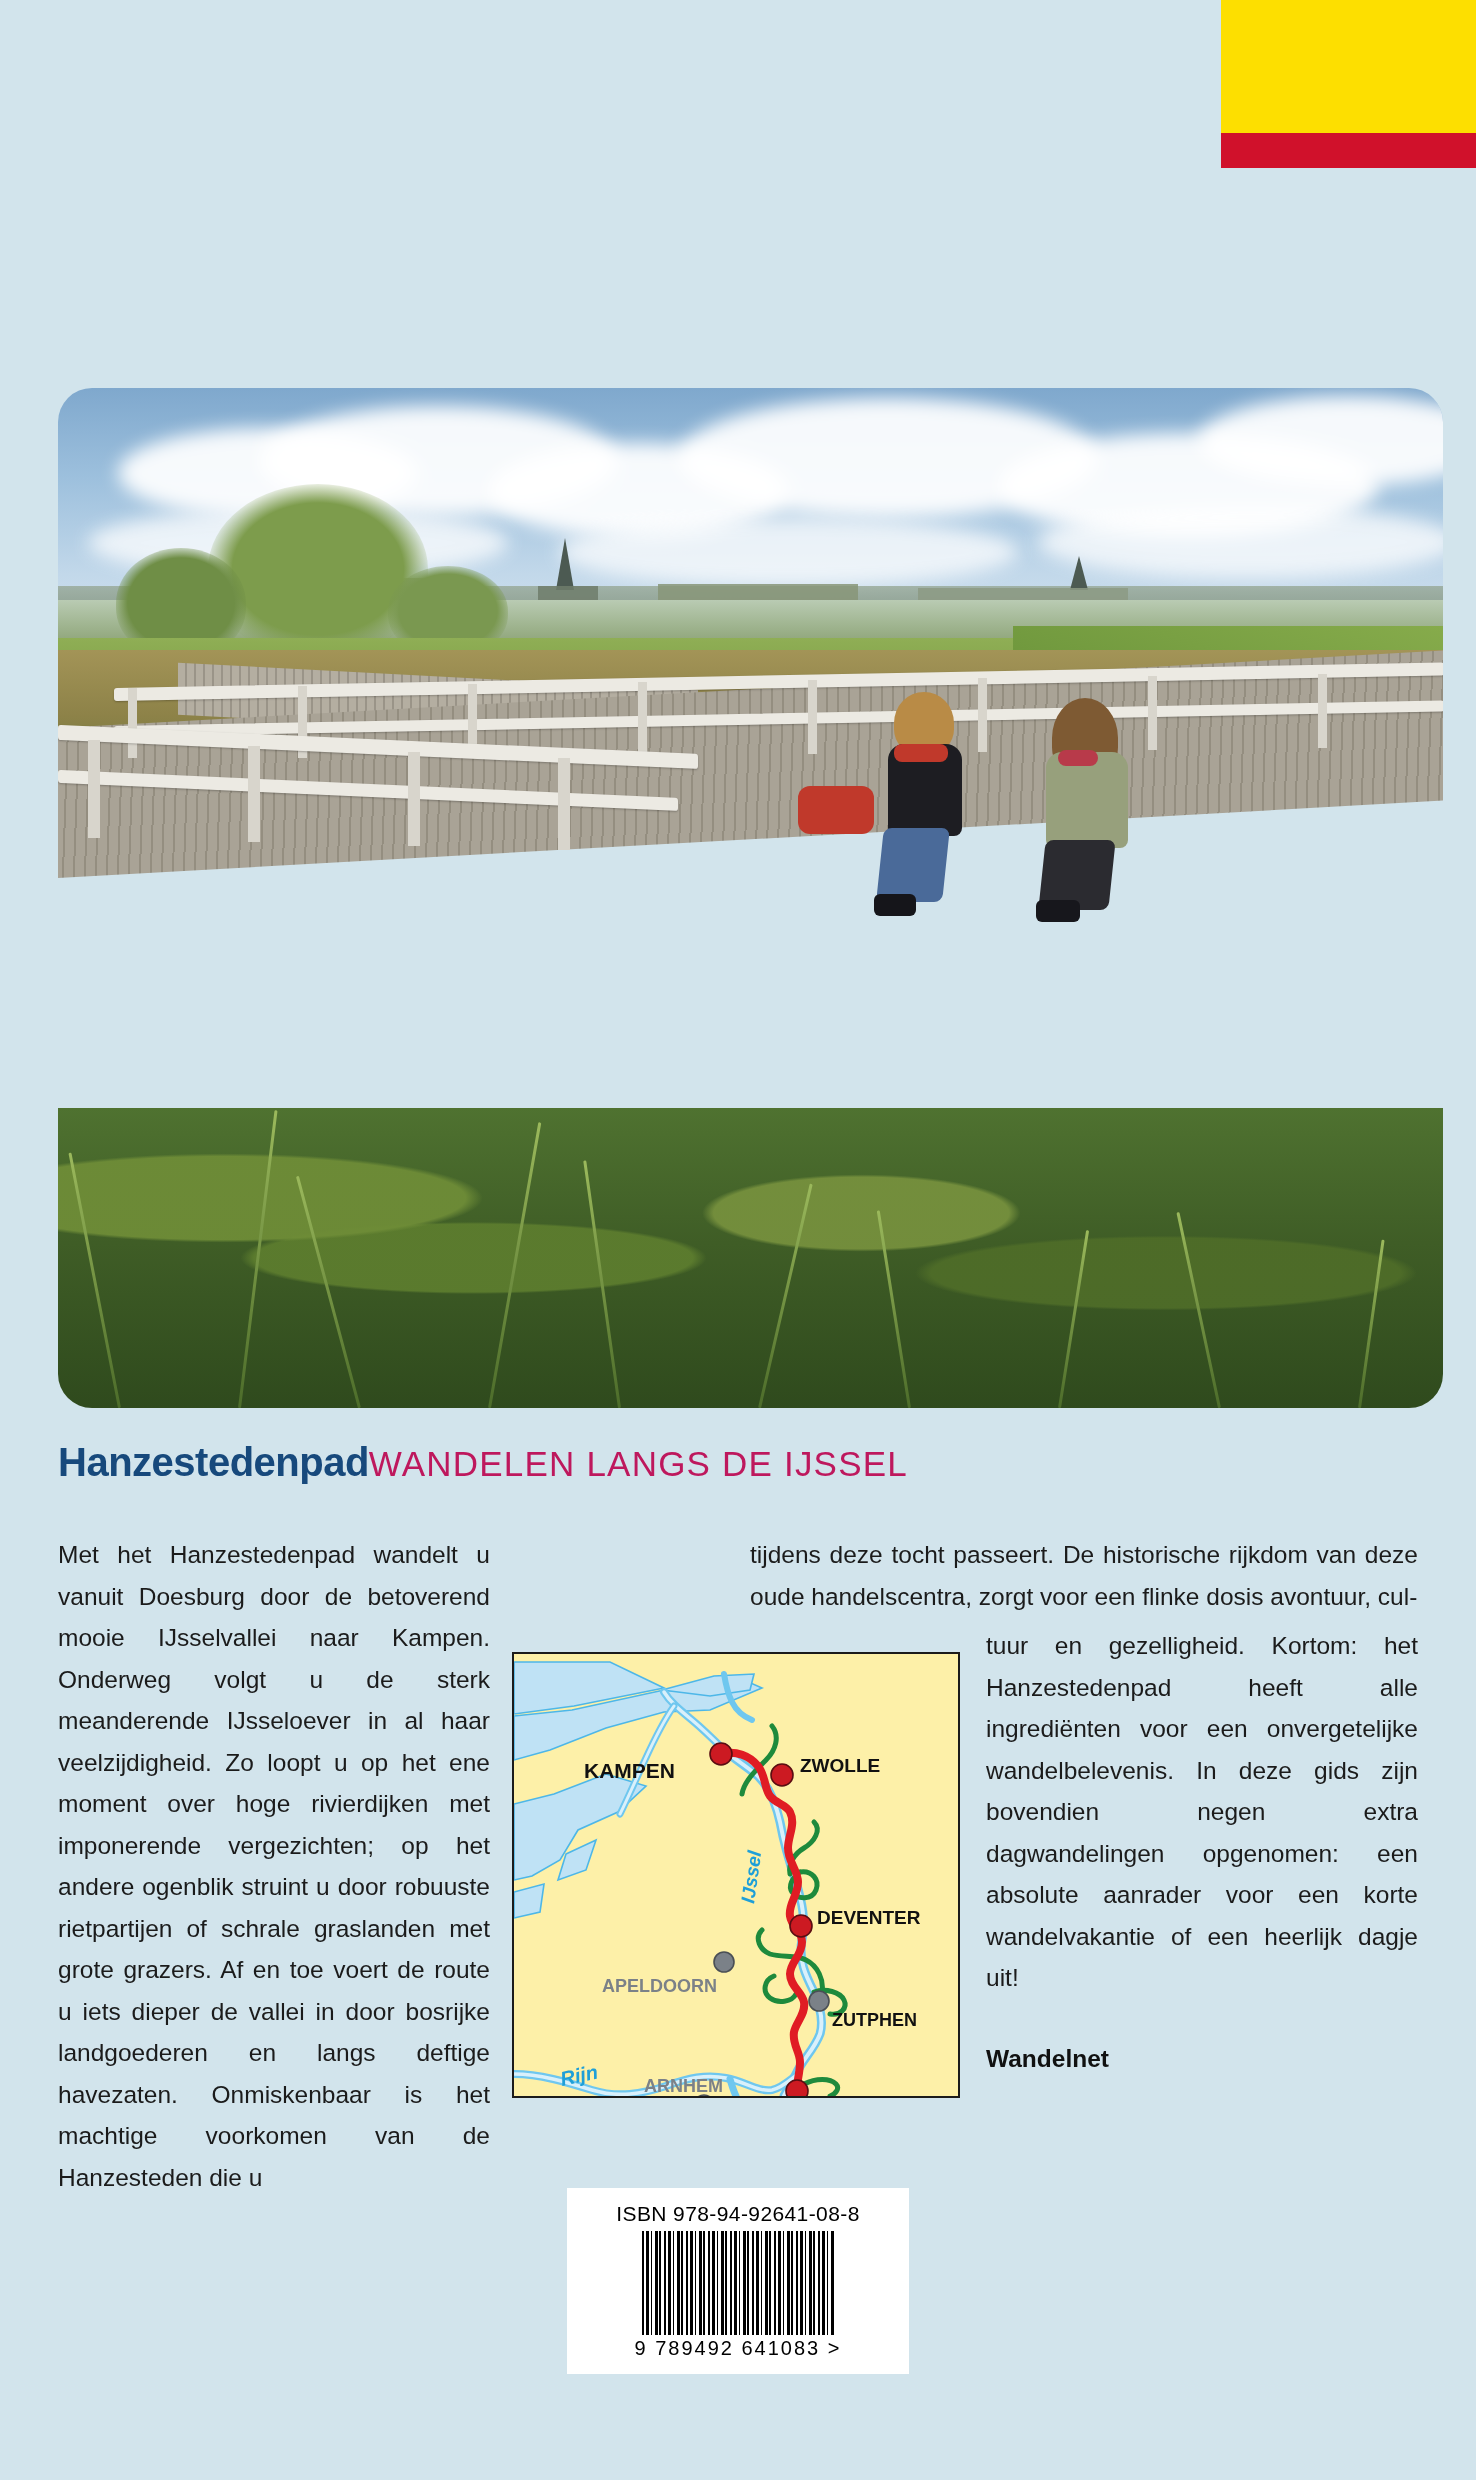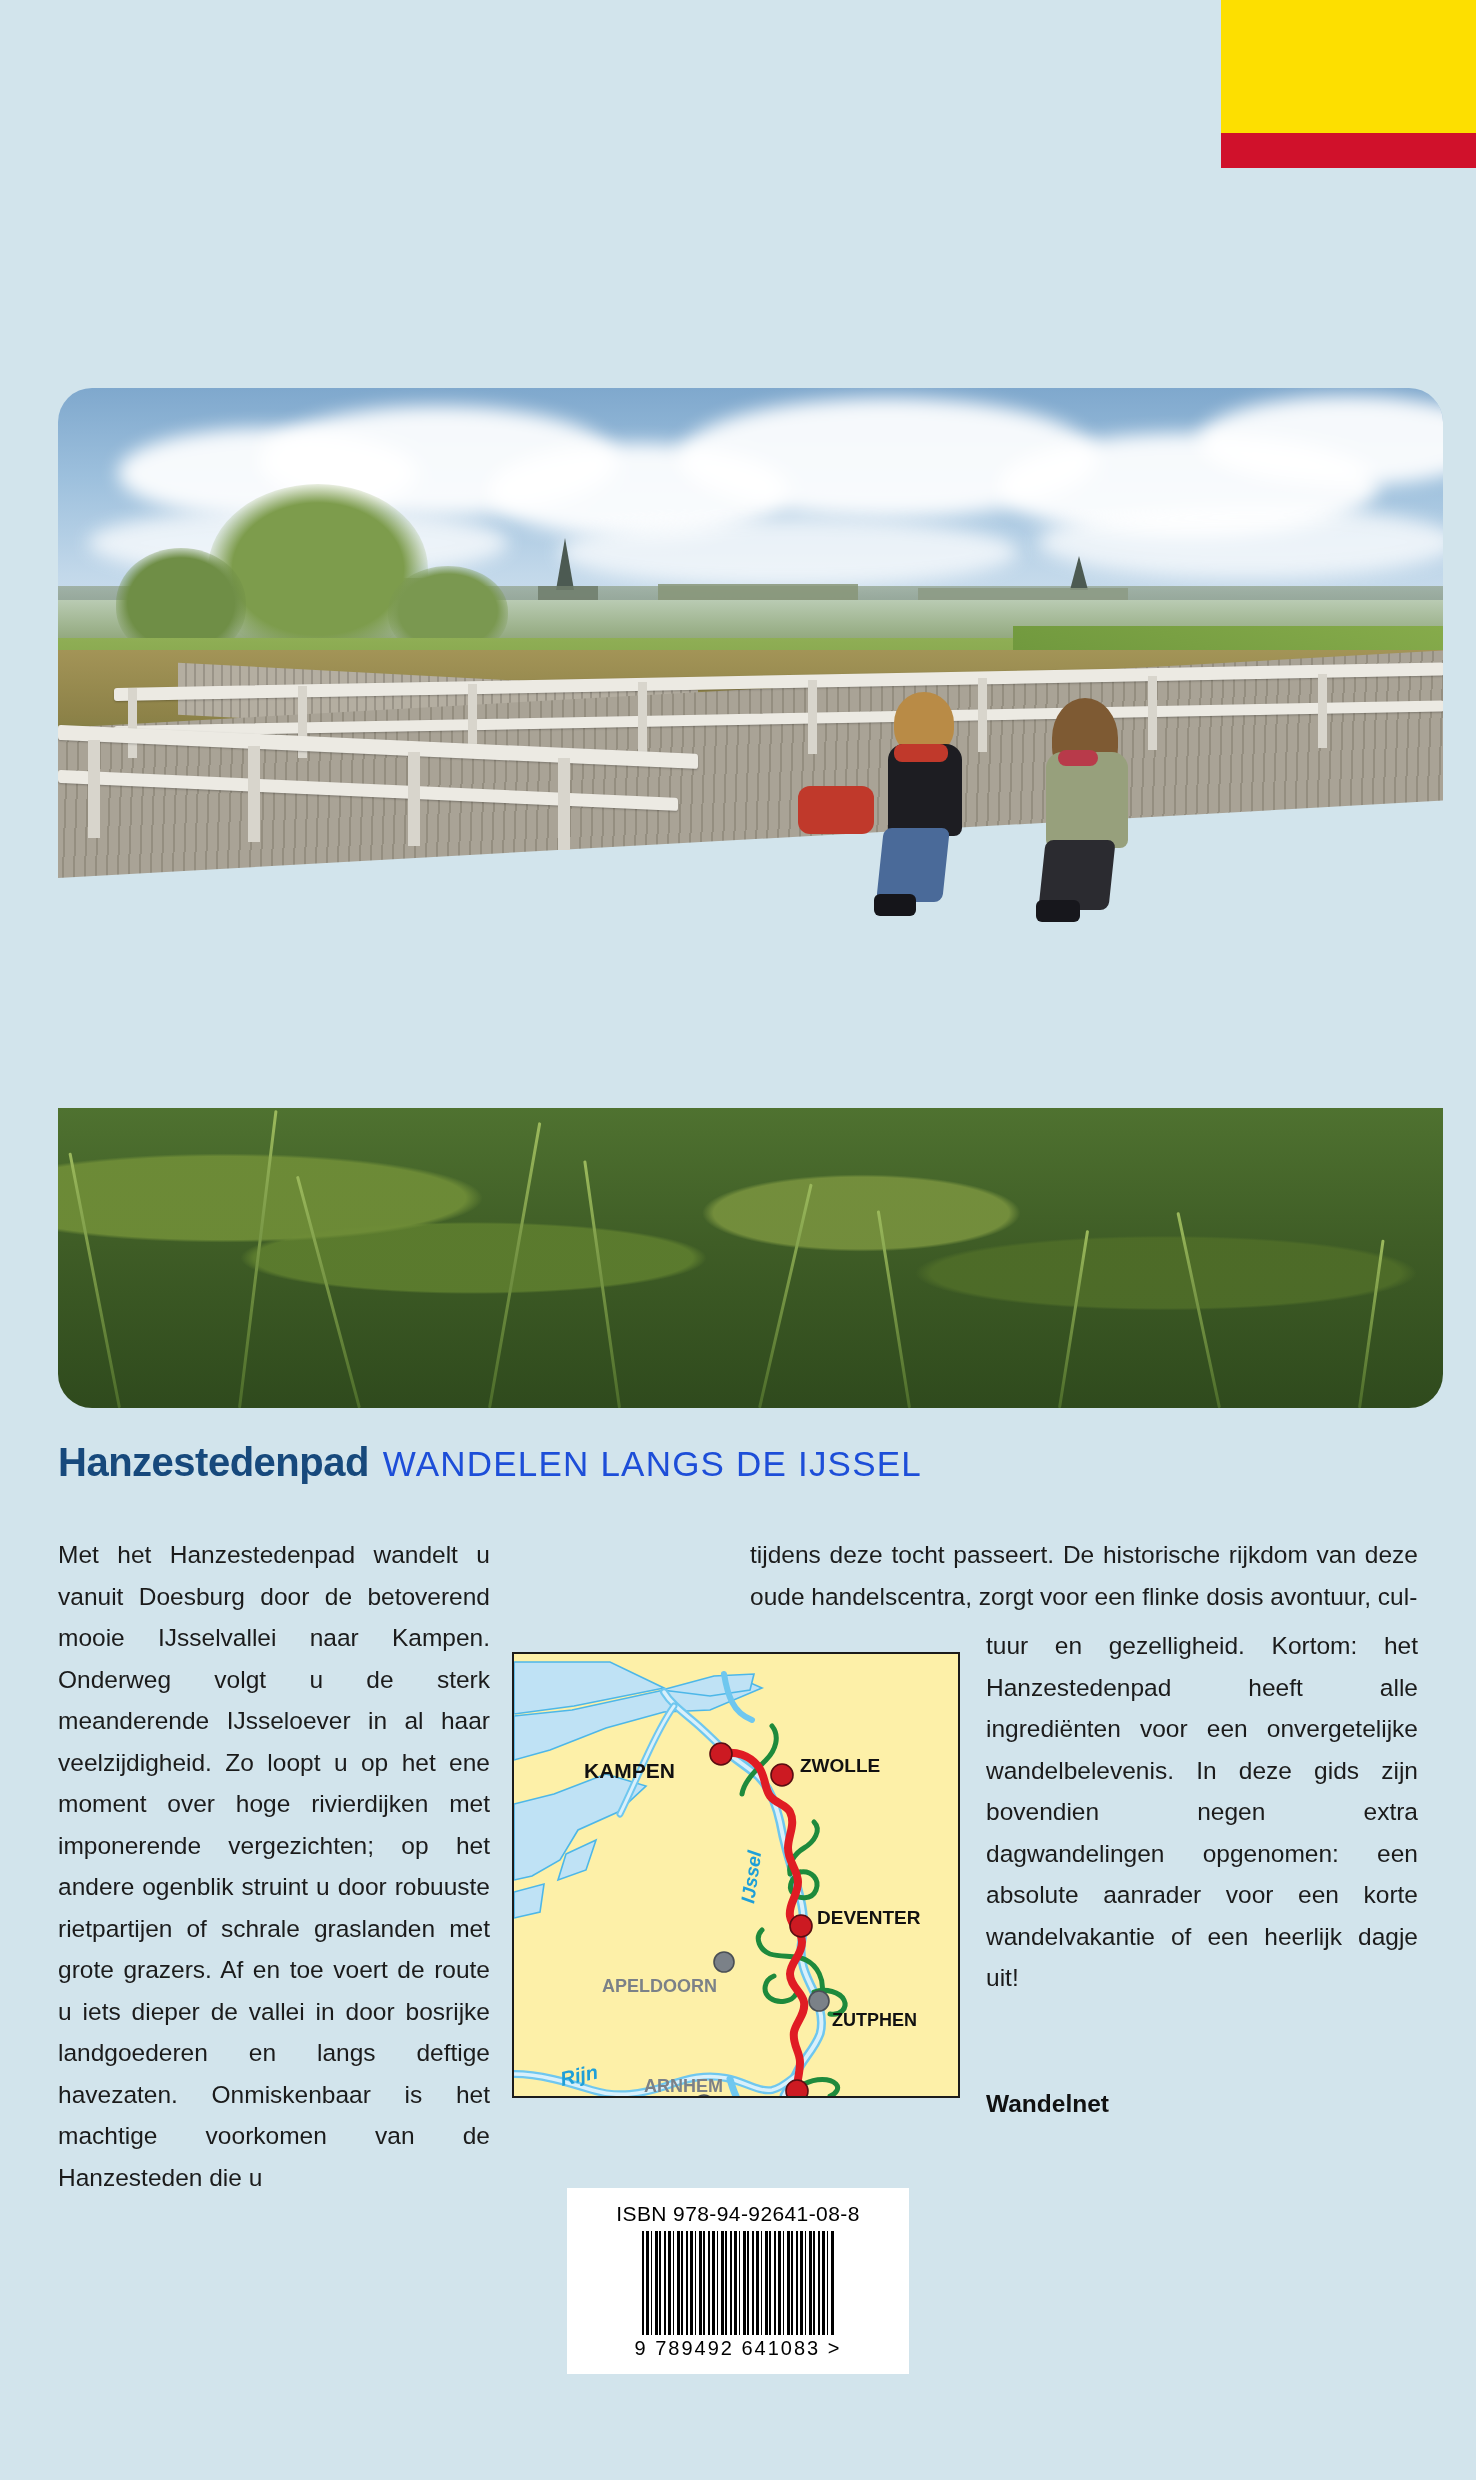--- a/index.html
+++ b/index.html
@@ -57,37 +57,37 @@
   .tree{position:absolute;border-radius:50% 50% 45% 45%;}
   .person{position:absolute;}
 
   
   #titleblock{position:absolute;left:58px;top:1440px;width:1360px;}
   #main-title{
     font-size:40px;font-weight:bold;color:#17497c;letter-spacing:-.5px;
     display:inline-block;vertical-align:baseline;
   }
   #sub-title{
-    font-size:35px;color:#1d4ed8;letter-spacing:1.2px;
-    display:inline-block;vertical-align:baseline;margin-left:14px;
+    font-size:35px;color:#be185d;letter-spacing:1.2px;
+    display:inline-block;vertical-align:baseline;margin-left:0;
   }
 
   
   .bodytext{
     font-size:24.5px;line-height:41.5px;color:#1b1b1b;
     text-align:justify;
   }
   #col-left{position:absolute;left:58px;top:1534px;width:432px;}
   #col-right{position:absolute;left:750px;top:1534px;width:668px;}
   #col-right .flowtop{width:668px;}
   #col-right .flowrest{width:432px;margin-left:236px;margin-top:8px;}
 
   #publisher{
     position:absolute;left:986px;top:2042px;width:440px;
-    font-size:24.5px;line-height:34px;color:#111;font-weight:bold;margin-top:45px;
+    font-size:24.5px;line-height:34px;color:#111;font-weight:bold;
   }
 
   
   #map{
     position:absolute;left:512px;top:1652px;width:448px;height:446px;
     background:#fdf0a8;border:2px solid #1b1b1b;box-sizing:border-box;overflow:hidden;
   }
   #map svg{display:block;width:100%;height:100%;}
   .m-label{font-family:"Liberation Sans",sans-serif;font-weight:bold;}
 

